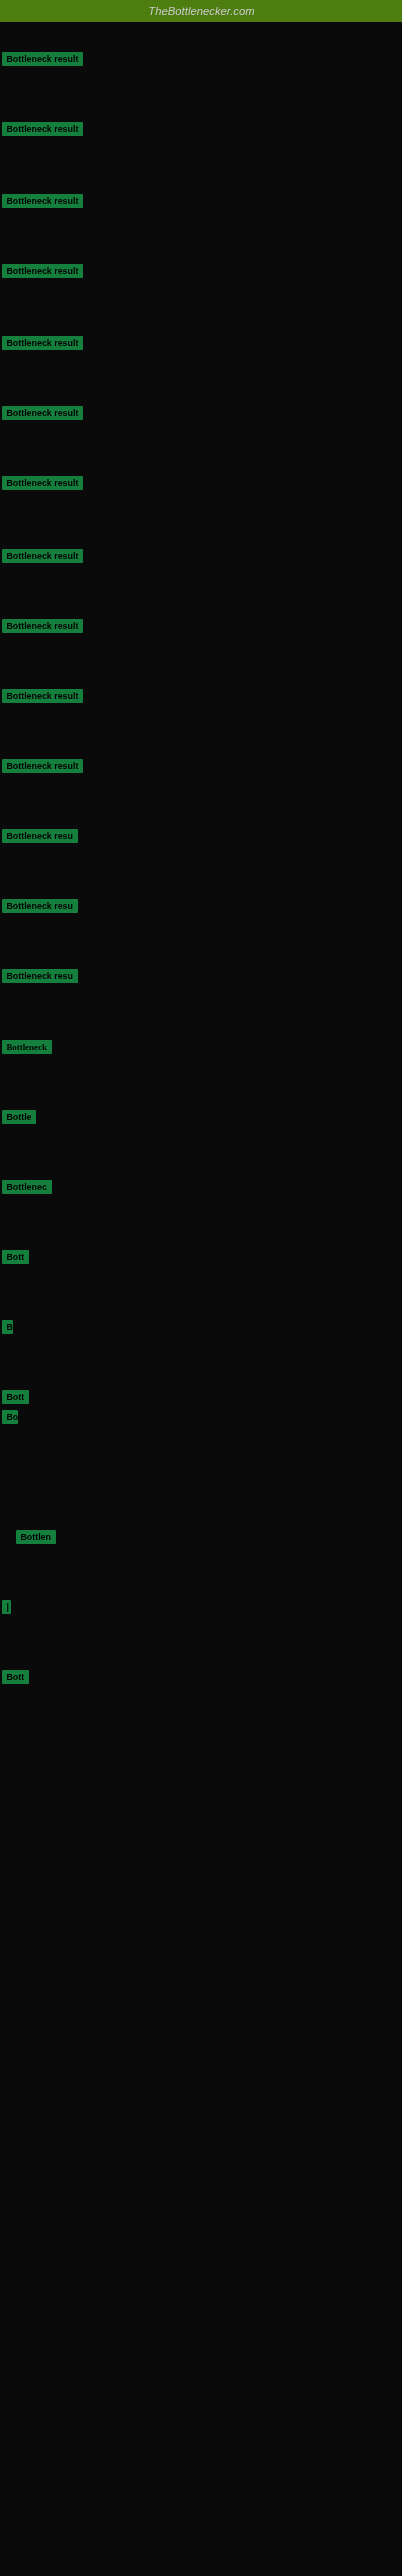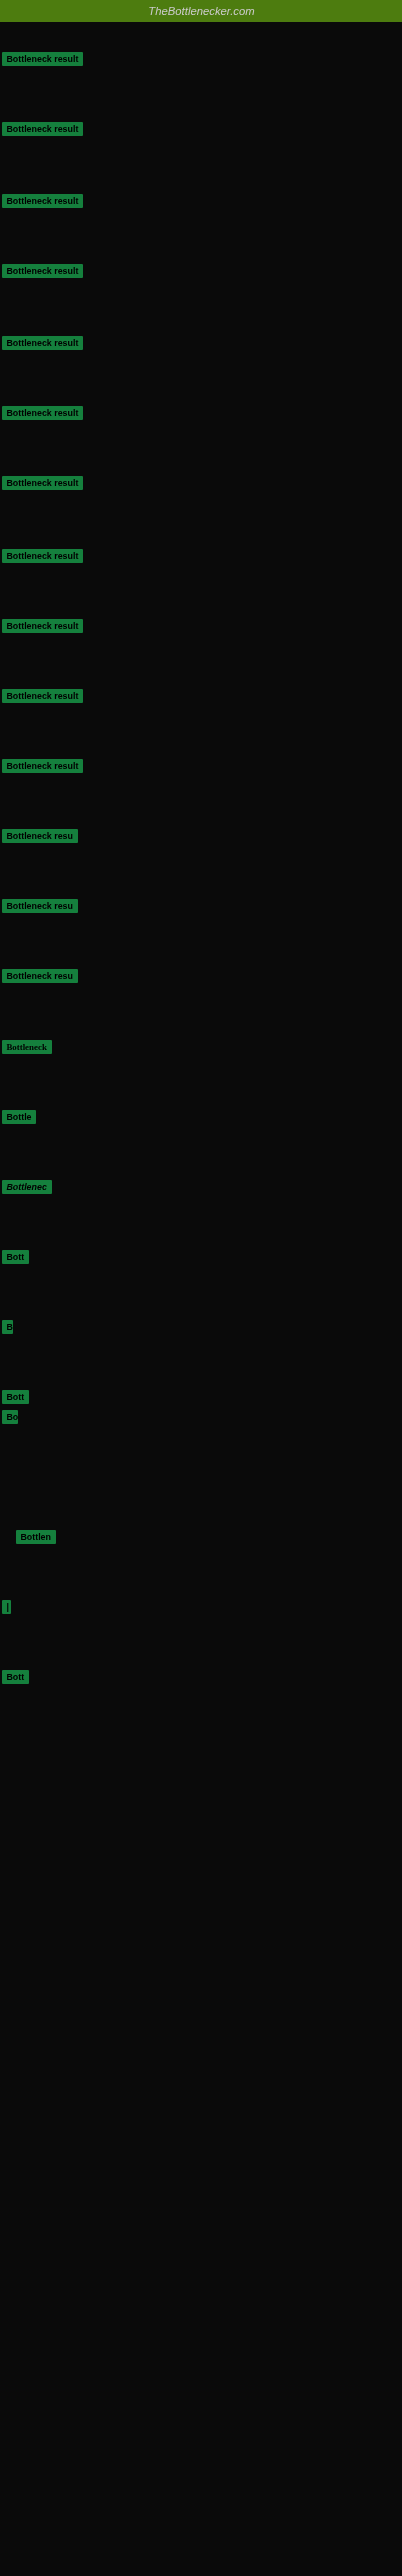--- a/index.html
+++ b/index.html
@@ -59,21 +59,21 @@
     <div class="badge-row" style="top: 454px;"><span class="bottleneck-badge" style="max-width: 89px;">Bottleneck result</span></div>
     <div class="badge-row" style="top: 527px;"><span class="bottleneck-badge" style="max-width: 89px;">Bottleneck result</span></div>
     <div class="badge-row" style="top: 597px;"><span class="bottleneck-badge" style="max-width: 89px;">Bottleneck result</span></div>
     <div class="badge-row" style="top: 667px;"><span class="bottleneck-badge" style="max-width: 89px;">Bottleneck result</span></div>
     <div class="badge-row" style="top: 737px;"><span class="bottleneck-badge" style="max-width: 89px;">Bottleneck result</span></div>
     <div class="badge-row" style="top: 807px;"><span class="bottleneck-badge" style="max-width: 79px;">Bottleneck resu</span></div>
     <div class="badge-row" style="top: 877px;"><span class="bottleneck-badge" style="max-width: 79px;">Bottleneck resu</span></div>
     <div class="badge-row" style="top: 947px;"><span class="bottleneck-badge" style="max-width: 79px;">Bottleneck resu</span></div>
     <div class="badge-row" style="top: 1018px; font-family: Liberation Serif, serif;"><span class="bottleneck-badge" style="max-width: 58px;">Bottleneck</span></div>
     <div class="badge-row" style="top: 1088px;"><span class="bottleneck-badge" style="max-width: 35px;">Bottle</span></div>
-    <div class="badge-row" style="top: 1158px;"><span class="bottleneck-badge" style="max-width: 50px; font-style: italic;">Bottlenec</span></div>
+    <div class="badge-row" style="top: 1158px;"><span class="bottleneck-badge" style="max-width: 50px;">Bottlenec</span></div>
     <div class="badge-row" style="top: 1228px;"><span class="bottleneck-badge" style="max-width: 27px;">Bott</span></div>
     <div class="badge-row" style="top: 1298px;"><span class="bottleneck-badge" style="max-width: 11.3px;">B</span></div>
     <div class="badge-row" style="top: 1368px;"><span class="bottleneck-badge" style="max-width: 27px;">Bott</span></div>
     <div class="badge-row" style="top: 1388px;"><span class="bottleneck-badge" style="max-width: 16px;">Bo</span></div>
     <div class="badge-row" style="top: 1508px; padding-left: 14px;"><span class="bottleneck-badge" style="max-width: 40px;">Bottlen</span></div>
     <div class="badge-row" style="top: 1578px;"><span class="bottleneck-badge" style="max-width: 6.4px;">|</span></div>
     <div class="badge-row" style="top: 1648px;"><span class="bottleneck-badge" style="max-width: 27px;">Bott</span></div>
   </div>
 
 

